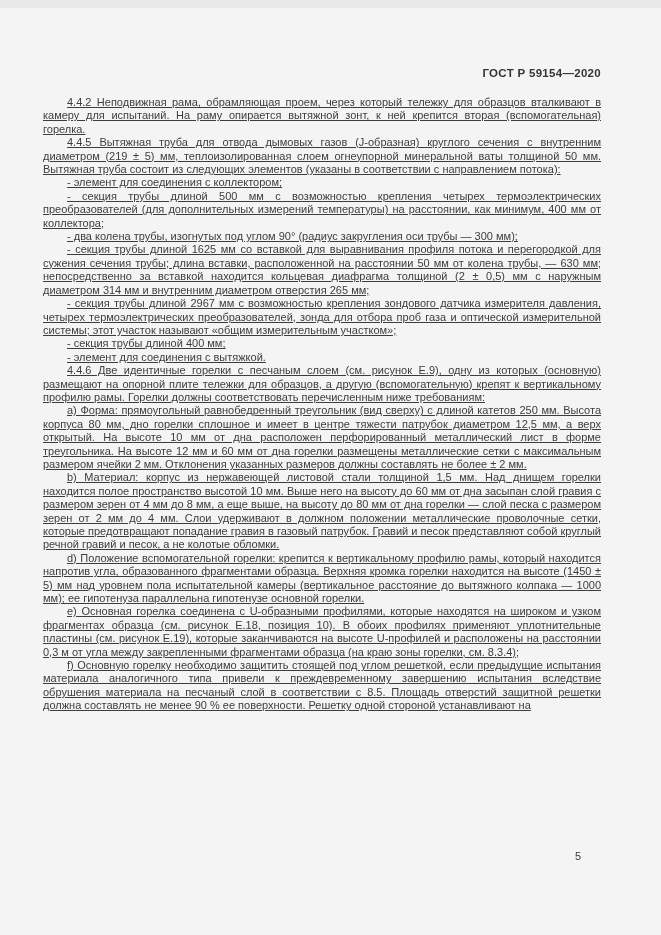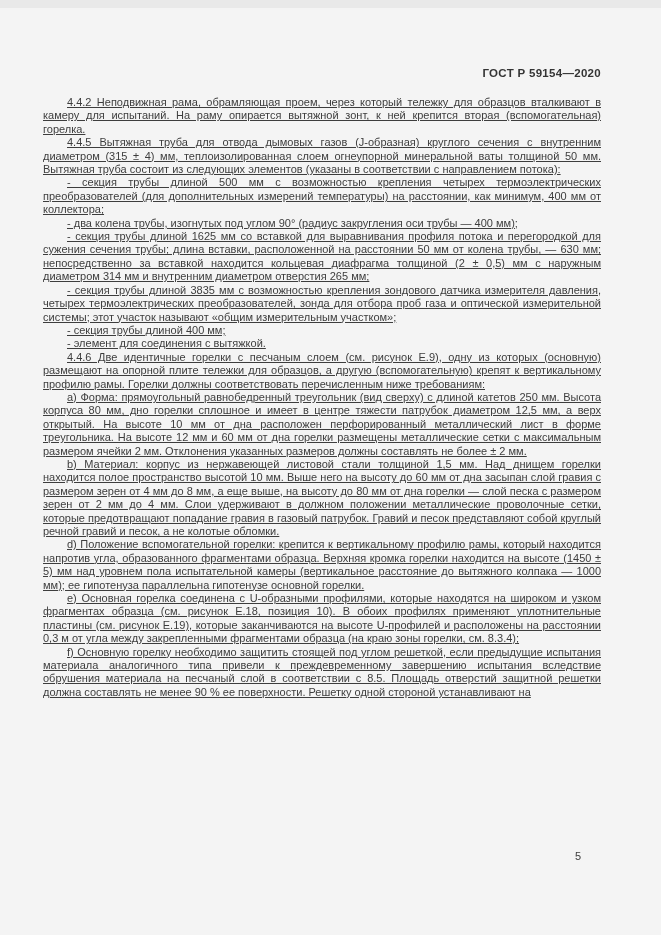--- a/index.html
+++ b/index.html
@@ -68,25 +68,26 @@
 </head>
 <body>
 
 <div class="page">
   <div class="header">
     <span>ГОСТ Р 59154—2020</span>
   </div>
 
   <div class="content">
       <p class="p">4.4.2 Неподвижная рама, обрамляющая проем, через который тележку для образцов вталкивают в камеру для испытаний. На раму опирается вытяжной зонт, к ней крепится вторая (вспомогательная) горелка.</p>
-      <p class="p">4.4.5 Вытяжная труба для отвода дымовых газов (J-образная) круглого сечения с внутренним диаметром (315 ± 4) мм, теплоизолированная слоем огнеупорной минеральной ваты толщиной 50 мм. Вытяжная труба состоит из следующих элементов (указаны в соответствии с направлением потока):</p>
+      <p class="p">4.4.5 Вытяжная труба для отвода дымовых газов (J-образная) круглого сечения с внутренним диаметром (219 ± 5) мм, теплоизолированная слоем огнеупорной минеральной ваты толщиной 50 мм. Вытяжная труба состоит из следующих элементов (указаны в соответствии с направлением потока):</p>
+      <p class="li">- элемент для соединения с коллектором;</p>
       <p class="li">- секция трубы длиной 500 мм с возможностью крепления четырех термоэлектрических преобразователей (для дополнительных измерений температуры) на расстоянии, как минимум, 400 мм от коллектора;</p>
-      <p class="li">- два колена трубы, изогнутых под углом 90° (радиус закругления оси трубы — 400 мм);</p>
+      <p class="li">- два колена трубы, изогнутых под углом 90° (радиус закругления оси трубы — 300 мм);</p>
       <p class="li">- секция трубы длиной 1625 мм со вставкой для выравнивания профиля потока и перегородкой для сужения сечения трубы; длина вставки, расположенной на расстоянии 50 мм от колена трубы, — 630 мм; непосредственно за вставкой находится кольцевая диафрагма толщиной (2 ± 0,5) мм с наружным диаметром 314 мм и внутренним диаметром отверстия 265 мм;</p>
-      <p class="li">- секция трубы длиной 3835 мм с возможностью крепления зондового датчика измерителя давления, четырех термоэлектрических преобразователей, зонда для отбора проб газа и оптической измерительной системы; этот участок называют «общим измерительным участком»;</p>
+      <p class="li">- секция трубы длиной 2967 мм с возможностью крепления зондового датчика измерителя давления, четырех термоэлектрических преобразователей, зонда для отбора проб газа и оптической измерительной системы; этот участок называют «общим измерительным участком»;</p>
       <p class="li">- секция трубы длиной 400 мм;</p>
       <p class="li">- элемент для соединения с вытяжкой.</p>
       <p class="p">4.4.6 Две идентичные горелки с песчаным слоем (см. рисунок Е.9), одну из которых (основную) размещают на опорной плите тележки для образцов, а другую (вспомогательную) крепят к вертикальному профилю рамы. Горелки должны соответствовать перечисленным ниже требованиям:</p>
       <p class="p">a) Форма: прямоугольный равнобедренный треугольник (вид сверху) с длиной катетов 250 мм. Высота корпуса 80 мм, дно горелки сплошное и имеет в центре тяжести патрубок диаметром 12,5 мм, а верх открытый. На высоте 10 мм от дна расположен перфорированный металлический лист в форме треугольника. На высоте 12 мм и 60 мм от дна горелки размещены металлические сетки с максимальным размером ячейки 2 мм. Отклонения указанных размеров должны составлять не более ± 2 мм.</p>
       <p class="p">b) Материал: корпус из нержавеющей листовой стали толщиной 1,5 мм. Над днищем горелки находится полое пространство высотой 10 мм. Выше него на высоту до 60 мм от дна засыпан слой гравия с размером зерен от 4 мм до 8 мм, а еще выше, на высоту до 80 мм от дна горелки — слой песка с размером зерен от 2 мм до 4 мм. Слои удерживают в должном положении металлические проволочные сетки, которые предотвращают попадание гравия в газовый патрубок. Гравий и песок представляют собой круглый речной гравий и песок, а не колотые обломки.</p>
       <p class="p">d) Положение вспомогательной горелки: крепится к вертикальному профилю рамы, который находится напротив угла, образованного фрагментами образца. Верхняя кромка горелки находится на высоте (1450 ± 5) мм над уровнем пола испытательной камеры (вертикальное расстояние до вытяжного колпака — 1000 мм); ее гипотенуза параллельна гипотенузе основной горелки.</p>
       <p class="p">e) Основная горелка соединена с U-образными профилями, которые находятся на широком и узком фрагментах образца (см. рисунок Е.18, позиция 10). В обоих профилях применяют уплотнительные пластины (см. рисунок Е.19), которые заканчиваются на высоте U-профилей и расположены на расстоянии 0,3 м от угла между закрепленными фрагментами образца (на краю зоны горелки, см. 8.3.4);</p>
       <p class="p">f) Основную горелку необходимо защитить стоящей под углом решеткой, если предыдущие испытания материала аналогичного типа привели к преждевременному завершению испытания вследствие обрушения материала на песчаный слой в соответствии с 8.5. Площадь отверстий защитной решетки должна составлять не менее 90 % ее поверхности. Решетку одной стороной устанавливают на</p>
     </div>
 

